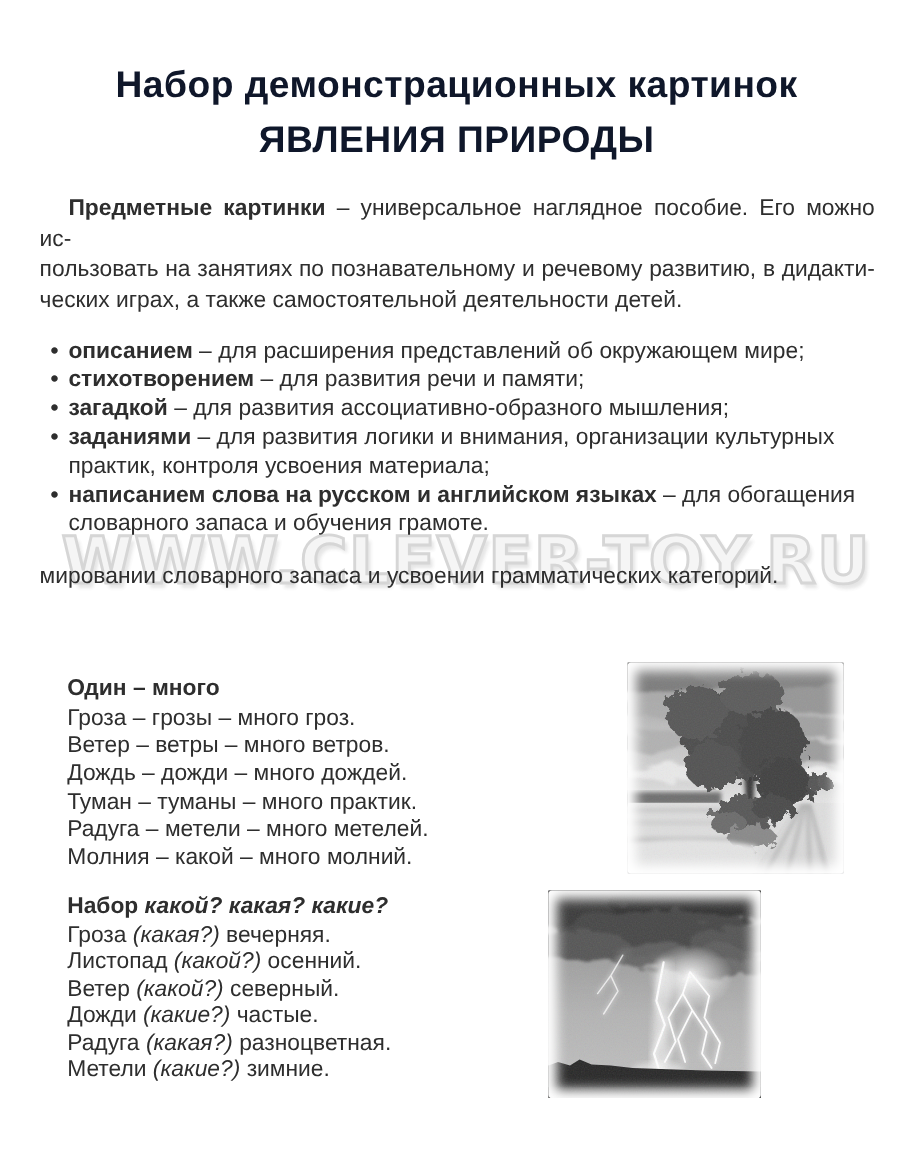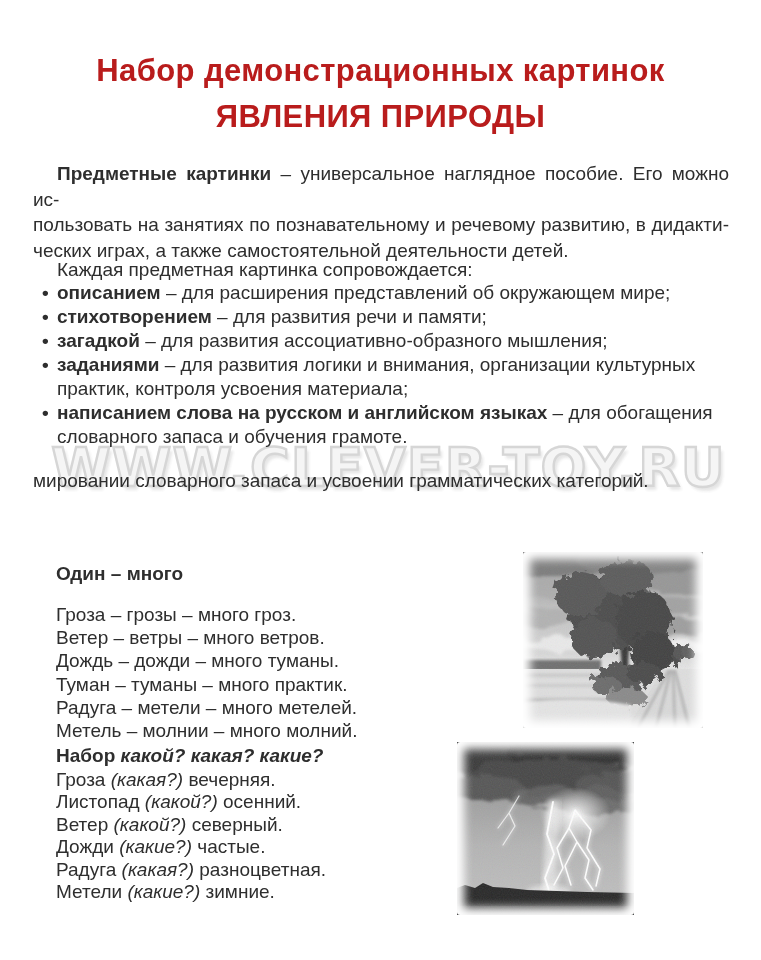--- a/index.html
+++ b/index.html
@@ -5,42 +5,42 @@
   html,body{margin:0;padding:0;background:#ffffff;}
   .page{
     position:relative;width:761px;height:960px;margin:0 auto;
     background:#ffffff;overflow:hidden;
     font-family:"Liberation Sans","DejaVu Sans",sans-serif;
     color:#2e2e2e;
   }
   
   .title-line{
     position:absolute;left:0;right:0;text-align:center;
-    font-weight:bold;font-size:31px;color:#b91c1c;letter-spacing:.4px;
+    font-weight:bold;font-size:31px;color:#0f172a;letter-spacing:.4px;
   }
   .title-1{top:53px;}
   .title-2{top:99px;}
   
   .col{position:absolute;left:33px;width:696px;font-size:19px;}
   .para .l{line-height:25.5px;}
   .jl{text-align:justify;text-align-last:justify;}
   .ll{text-align:left;text-align-last:left;}
   .ind{text-indent:24px;}
   .b{font-weight:bold;}
   .i{font-style:italic;}
   .intro{top:161px;}
   .accomp-lead{top:257px;line-height:25px;}
   .bullets{top:281px;}
   .bullets .bl{position:relative;padding-left:24px;line-height:24px;}
   .bullets .dot{position:absolute;left:9px;top:0;font-weight:bold;}
   .suggest{top:468px;}
   .suggest .l{line-height:25px;}
   .list-sec{font-size:19px;}
   .one-many{top:562px;left:56px;width:440px;}
-  .one-many .h{line-height:24px;font-weight:bold;margin-bottom:17px;}
+  .one-many .h{line-height:24px;font-weight:bold;margin-bottom:1px;}
   .one-many .l{line-height:23.2px;}
   .say{top:744px;left:56px;width:420px;}
   .say .h{line-height:24px;font-weight:bold;margin-bottom:1px;}
   .say .l{line-height:22.4px;}
   
   .watermark{
     position:absolute;left:22px;right:6px;top:436px;z-index:1;
     text-align:center;font-family:"DejaVu Sans",sans-serif;
     font-weight:bold;font-size:54px;letter-spacing:1px;
     color:#f4f4f4;-webkit-text-stroke:2.4px #cfcfcf;
@@ -65,44 +65,43 @@
 
   <div class="title-line title-1 z2">Набор демонстрационных картинок</div>
   <div class="title-line title-2 z2">ЯВЛЕНИЯ ПРИРОДЫ</div>
 
   <div class="col para intro z2">
     <div class="l jl ind"><span class="b">Предметные картинки</span><span> – универсальное наглядное пособие. Его можно ис-</span></div>
     <div class="l jl">пользовать на занятиях по познавательному и речевому развитию, в дидакти-</div>
     <div class="l ll">ческих играх, а также самостоятельной деятельности детей.</div>
   </div>
 
-  <div class="col accomp-lead ind z2">Каждая предметная картинка сопровождается:</div>
 
   <div class="col bullets z2">
     <div class="bl"><span class="dot">•</span><span class="b">описанием</span><span> – для расширения представлений об окружающем мире;</span></div>
     <div class="bl"><span class="dot">•</span><span class="b">стихотворением</span><span> – для развития речи и памяти;</span></div>
     <div class="bl"><span class="dot">•</span><span class="b">загадкой</span><span> – для развития ассоциативно-образного мышления;</span></div>
     <div class="bl"><span class="dot">•</span><span class="b">заданиями</span><span> – для развития логики и внимания, организации культурных</span></div>
     <div class="bl">практик, контроля усвоения материала;</div>
     <div class="bl"><span class="dot">•</span><span class="b">написанием слова на русском и английском языках</span><span> – для обогащения</span></div>
     <div class="bl">словарного запаса и обучения грамоте.</div>
   </div>
 
   <div class="col para suggest z2">
     <div class="l ll">мировании словарного запаса и усвоении грамматических категорий.</div>
   </div>
 
   <div class="col list-sec one-many z2">
     <div class="h">Один – много</div>
     <div class="l">Гроза – грозы – много гроз.</div>
     <div class="l">Ветер – ветры – много ветров.</div>
-    <div class="l">Дождь – дожди – много туманы.</div>
+    <div class="l">Дождь – дожди – много дождей.</div>
     <div class="l">Туман – туманы – много практик.</div>
     <div class="l">Радуга – метели – много метелей.</div>
-    <div class="l">Метель – молнии – много молний.</div>
+    <div class="l">Молния – какой – много молний.</div>
   </div>
 
   <div class="col list-sec say z2">
     <div class="h"><span>Набор </span><span class="i">какой? какая? какие?</span></div>
     <div class="l"><span>Гроза </span><span class="i">(какая?)</span><span> вечерняя.</span></div>
     <div class="l"><span>Листопад </span><span class="i">(какой?)</span><span> осенний.</span></div>
     <div class="l"><span>Ветер </span><span class="i">(какой?)</span><span> северный.</span></div>
     <div class="l"><span>Дожди </span><span class="i">(какие?)</span><span> частые.</span></div>
     <div class="l"><span>Радуга </span><span class="i">(какая?)</span><span> разноцветная.</span></div>
     <div class="l"><span>Метели </span><span class="i">(какие?)</span><span> зимние.</span></div>

